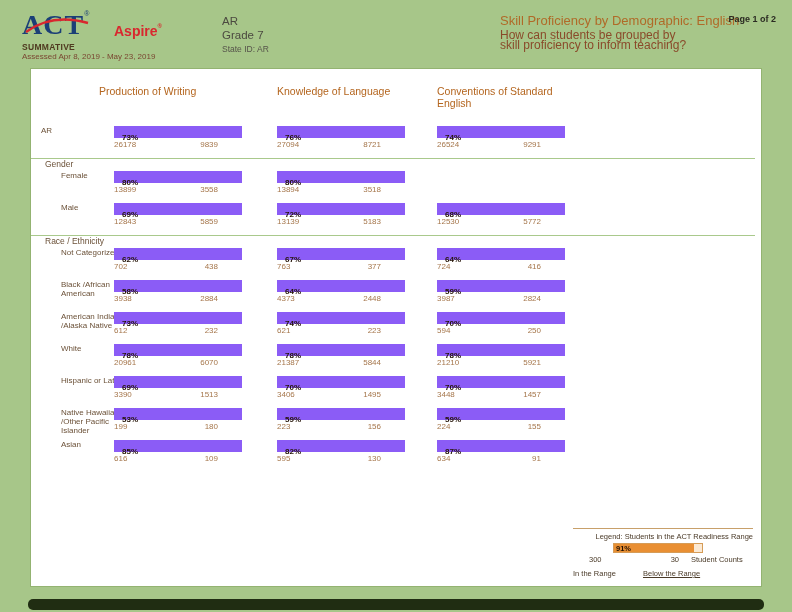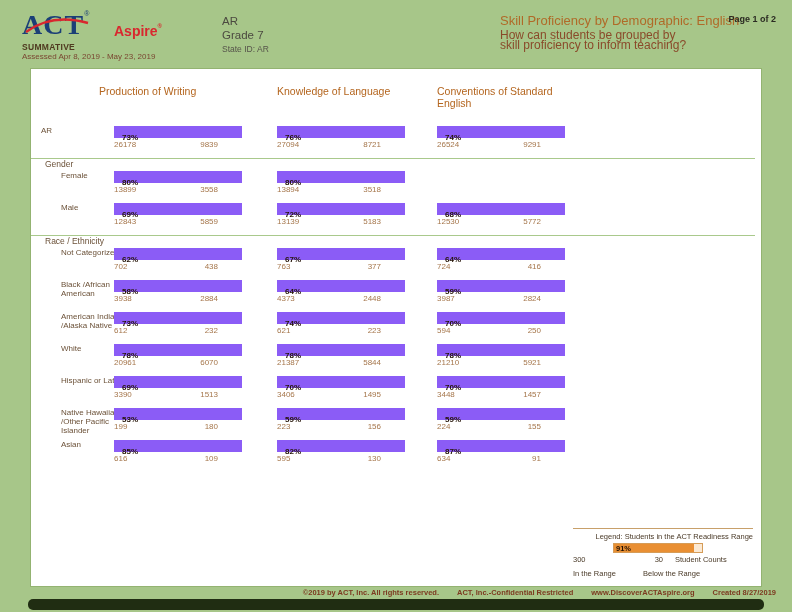--- a/index.html
+++ b/index.html
@@ -34,24 +34,24 @@
   .pct{position:absolute;left:2px;top:1px;font-size:8px;font-weight:bold;color:#231204;line-height:9px;}
   .nums{width:104px;display:flex;justify-content:space-between;font-size:8px;color:#a5764b;margin-top:2px;}
   .divider{height:1px;background:#a9c98c;margin:0 0 1px 0;}
   .group-label{font-size:8.5px;line-height:9px;color:#6b5138;padding-left:14px;margin:1px 0 2px 0;}
   
   .legend{position:absolute;right:8px;bottom:8px;width:180px;border-top:1px solid #c8a06a;padding-top:3px;}
   .ltitle{font-size:7.5px;color:#4a3a28;margin-bottom:2px;text-align:right;}
   .lbar{position:relative;width:90px;height:10px;background:#fbe9d3;border:1px solid #d59c58;box-sizing:border-box;margin-bottom:2px;margin-left:40px;}
   .lfill{height:100%;background:#e98f33;}
   .lpct{position:absolute;left:2px;top:1px;font-size:7.5px;font-weight:bold;color:#231204;line-height:8px;}
-  .lcounts{display:flex;font-size:7.5px;color:#4a3a28;}
+  .lcounts{display:flex;font-size:7.5px;color:#4a3a28;margin-left:16px;}
   .lcounts .lc1{width:70px;} .lcounts .lc2{width:20px;text-align:right;} .lcounts .lclabel{margin-left:12px;}
   .llabels{display:flex;font-size:7.5px;color:#4a3a28;margin-top:5px;}
-  .llabels .ll1{width:70px;} .llabels .ll2{flex:1;}
+  .llabels .ll1{width:70px;} .llabels .ll2{flex:1;text-decoration:underline;}
   
   .footer{position:absolute;left:0;right:16px;top:588px;display:flex;justify-content:flex-end;gap:18px;font-size:7.5px;font-weight:bold;color:#7c3a20;}
   .footer a{color:#7c3a20;text-decoration:none;}
   .bottombar{position:absolute;left:28px;top:599px;width:736px;height:11px;background:#202d12;border-radius:5px;}
 </style>
 </head>
 <body>
 
 <div class="page">
 
@@ -476,21 +476,15 @@
         <span class="lc2">30</span>
         <span class="lclabel">Student Counts</span>
       </div>
       <div class="llabels">
         <span class="ll1">In the Range</span>
         <span class="ll2">Below the Range</span>
       </div>
     </div>
   </div>
 
-  <div class="footer">
-    <span>©2019 by ACT, Inc. All rights reserved.</span>
-    <span>ACT, Inc.-Confidential Restricted</span>
-    <a href="#">www.DiscoverACTAspire.org</a>
-    <span>Created 8/27/2019</span>
-  </div>
 
   <div class="bottombar"></div>
 </div>
 
 </body></html>

